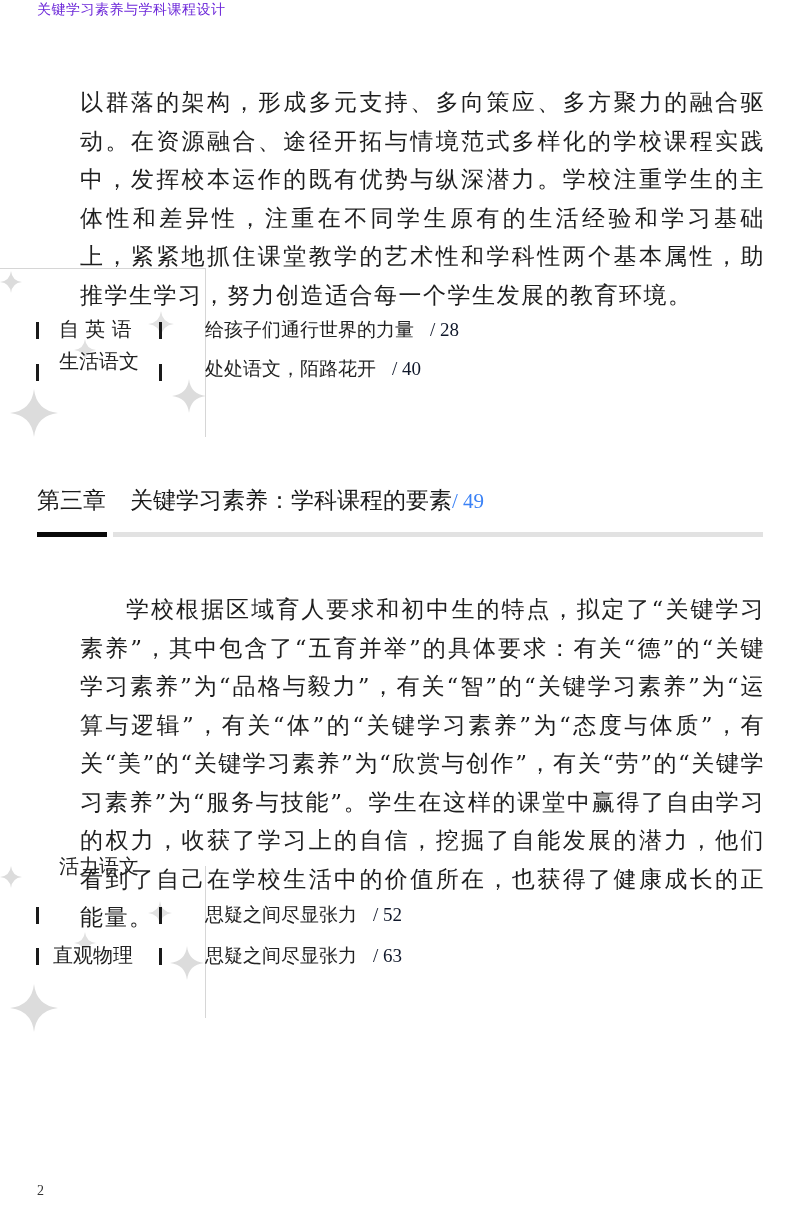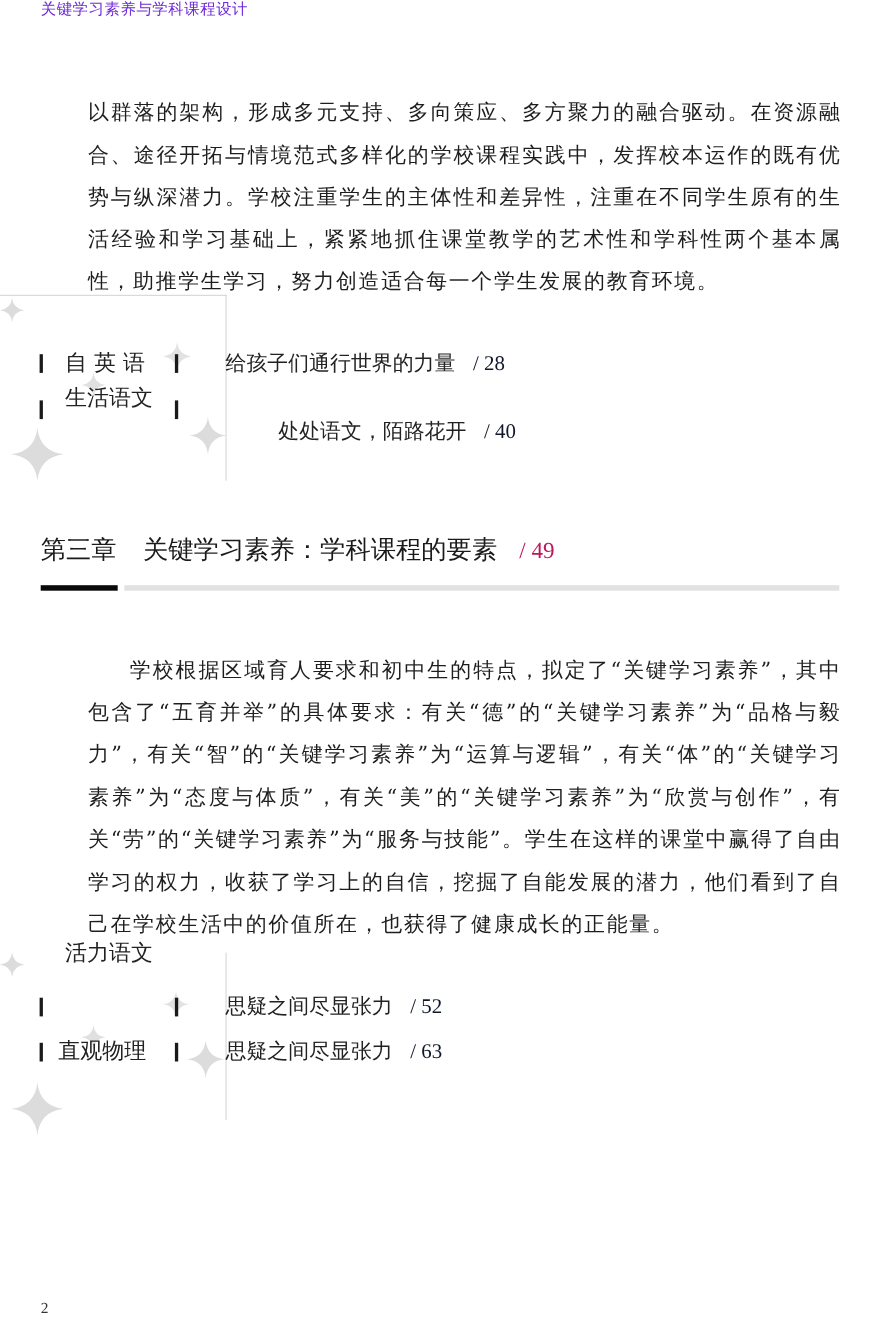--- a/index.html
+++ b/index.html
@@ -8,21 +8,21 @@
       font-family: "DejaVu Serif", "Liberation Serif", serif;
       color: #222222;
     }
     .running-head {
       position: absolute; left: 37px; top: 0px;
       font-size: 14px; line-height: 18px; color: #6d28d9;
       letter-spacing: 0.5px;
     }
     .para {
       position: absolute; left: 80px; width: 685px;
-      font-size: 19px; line-height: 38.5px; color: #1e1e1e;
+      font-size: 23px; line-height: 38.5px; color: #1e1e1e;
       text-align: justify; letter-spacing: 1.5px;
     }
     .para p { margin: 0; }
     .para.indent p { text-indent: 2em; }
 
     .toc-box {
       position: absolute; left: 0; width: 205px;
       border-right: 1px solid #d6d6d6;
     }
     .toc-box.top { border-top: 1px solid #d6d6d6; }
@@ -44,21 +44,21 @@
     }
 
     .chapter-head {
       position: absolute; left: 37px; top: 485px;
       font-size: 23px; line-height: 30px; color: #1a1a1a;
       white-space: nowrap;
     }
     .chapter-head .ch-num { margin-right: 24px; }
     .chapter-head .ch-page {
       font-family: "Liberation Serif", serif; font-size: 21px;
-      margin-left: 20px; color: #be185d;
+      margin-left: 0; color: #3b82f6;
     }
     .rule-dark {
       position: absolute; left: 37px; top: 532px; width: 70px; height: 5px; background: #0a0a0a;
     }
     .rule-light {
       position: absolute; left: 113px; top: 532px; width: 650px; height: 5px; background: #e2e2e2;
     }
     .folio {
       position: absolute; left: 37px; top: 1183px;
       font-family: "Liberation Serif", serif; font-size: 14px; color: #333333;
@@ -107,21 +107,21 @@
   <div class="toc-bar" style="left:159px; top:322px;"></div>
   <div class="toc-title" style="top:317px;">
     <span>给孩子们通行世界的力量</span><span class="toc-page">/ 28</span>
   </div>
 </div>
 
 <div>
   <div class="toc-bar" style="left:36px; top:364px;"></div>
   <div class="toc-subject" style="left:59px; top:348px;">生活语文</div>
   <div class="toc-bar" style="left:159px; top:364px;"></div>
-  <div class="toc-title" style="top:379px;padding-left:48px;">
+  <div class="toc-title" style="top:356px;">
     <span>处处语文，陌路花开</span><span class="toc-page">/ 40</span>
   </div>
 </div>
 
 <div class="chapter-head">
   <span class="ch-num">第三章</span><span>关键学习素养：学科课程的要素</span><span class="ch-page">/ 49</span>
 </div>
 <div class="rule-dark"></div>
 <div class="rule-light"></div>
 

